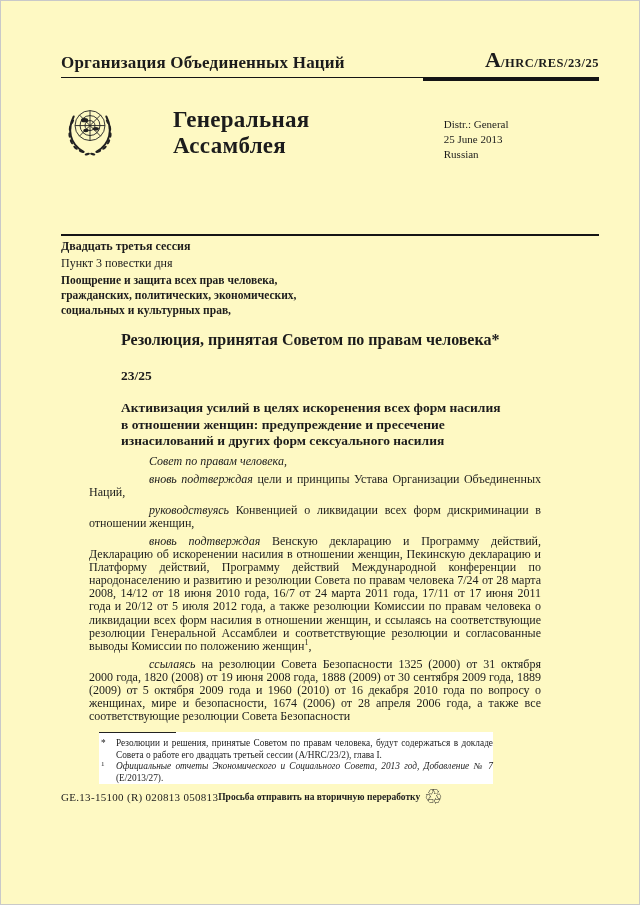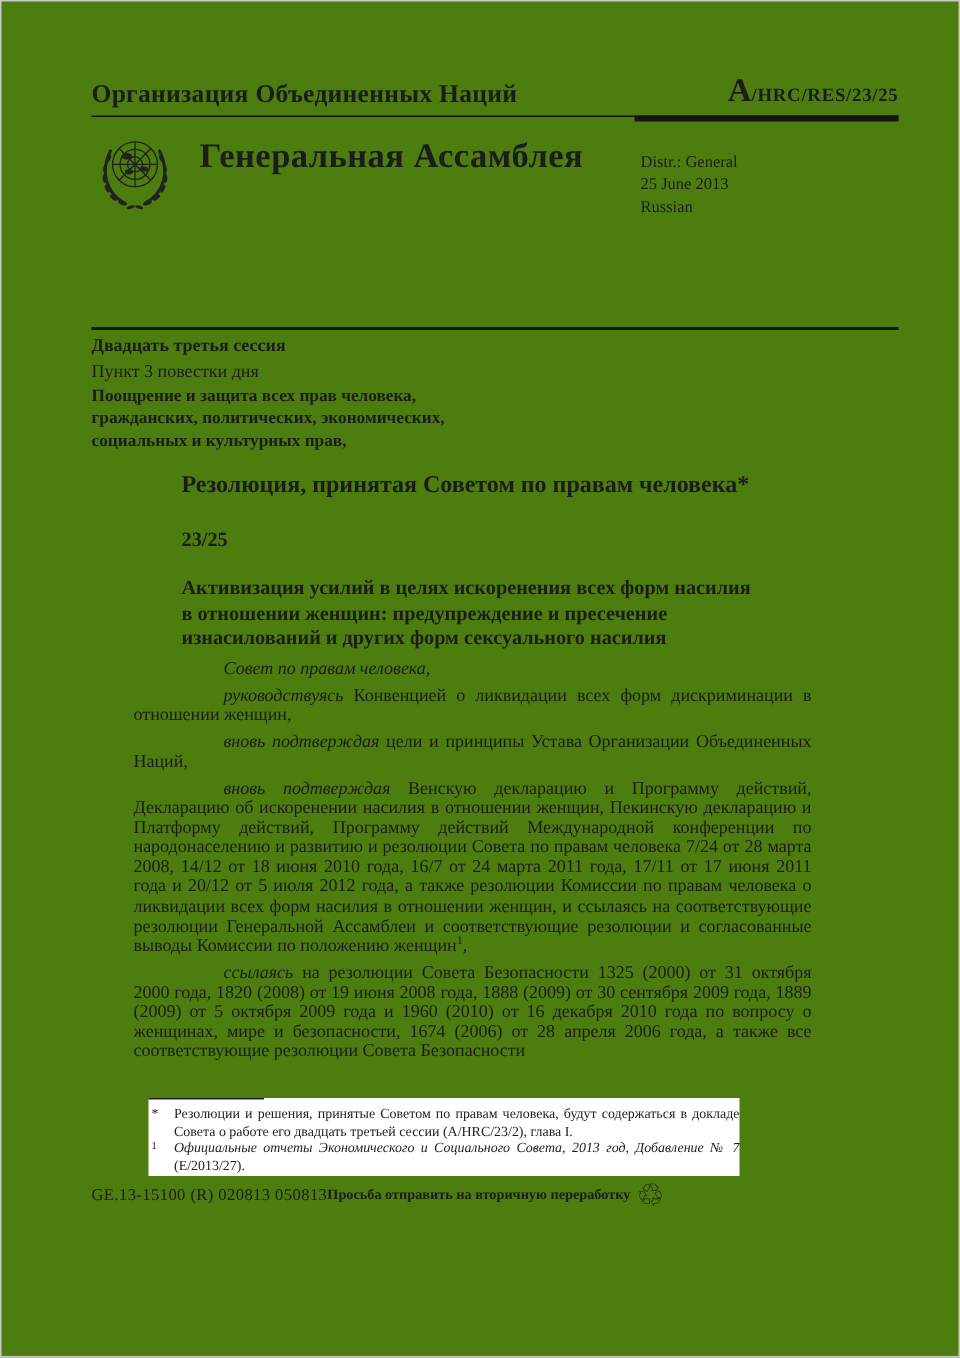--- a/index.html
+++ b/index.html
@@ -1,20 +1,20 @@
 <!DOCTYPE html>
 <html><head>
 <meta charset="utf-8">
 <style>
   html,body { margin:0; padding:0; background:#e9e9e9; }
   .page {
     position:relative;
     width:640px; height:905px;
     margin:0 auto;
-    background:#4d7c0f;
+    background:#fef9c3;
     border:1px solid #c9c9c9;
     box-sizing:border-box;
     font-family:"Liberation Serif","DejaVu Serif",serif;
     color:#1c1c1c;
     overflow:hidden;
   }
   .content { margin:0 40px 0 60px; }
 
   
   .mast-row1 {
@@ -22,21 +22,21 @@
     display:flex; justify-content:space-between; align-items:flex-end;
     border-bottom:1.5px solid #151515;
     position:relative;
   }
   .org-name { font-size:17px; font-weight:bold; letter-spacing:.2px; }
   .doc-symbol { font-weight:bold; white-space:nowrap; }
   .sym-big { font-size:22px; }
   .sym-rest { font-size:12.5px; letter-spacing:.5px; }
   .thick-seg { position:absolute; right:0; bottom:-3.5px; width:176px; height:3.5px; background:#151515; }
 
-  .mast-row2 { display:flex; margin-top:8px; }
+  .mast-row2 { display:flex; margin-top:24px;gap:40px; }
   .emblem { width:58px; height:58px; flex:none; }
   .ga-title { font-size:23px; font-weight:bold; letter-spacing:.3px; margin:5px 0 0 14px; }
   .distr { margin-left:auto; width:172px; font-size:11px; line-height:15px; padding-top:15px; }
 
   .main-rule { margin-top:72px; border-top:2.5px solid #151515; }
 
   
   .council     { font-size:14px;   font-weight:bold; margin-top:6px; }
   .session-line{ font-size:12px;   font-weight:bold; margin-top:3px; }
   .agenda-item { font-size:12px;   margin-top:2px; }
@@ -152,22 +152,22 @@
       <div class="res-number">23/25</div>
       <div class="res-title">
         <div>Активизация усилий в целях искоренения всех форм насилия</div>
         <div>в отношении женщин: предупреждение и пресечение</div>
         <div>изнасилований и других форм сексуального насилия</div>
       </div>
     </div>
 
     <div class="preamble">
       <p class="para"><span class="lead">Совет по правам человека,</span><span></span></p>
+      <p class="para"><span class="lead">вновь подтверждая</span><span> цели и принципы Устава Организации Объединенных Наций,</span></p>
       <p class="para"><span class="lead">руководствуясь</span><span> Конвенцией о ликвидации всех форм дискриминации в отношении женщин,</span></p>
-      <p class="para"><span class="lead">вновь подтверждая</span><span> цели и принципы Устава Организации Объединенных Наций,</span></p>
       <p class="para"><span class="lead">вновь подтверждая</span><span> Венскую декларацию и Программу действий, Декларацию об искоренении насилия в отношении женщин, Пекинскую декларацию и Платформу действий, Программу действий Международной конференции по народонаселению и развитию и резолюции Совета по правам человека 7/24 от 28 марта 2008, 14/12 от 18 июня 2010 года, 16/7 от 24 марта 2011 года, 17/11 от 17 июня 2011 года и 20/12 от 5 июля 2012 года, а также резолюции Комиссии по правам человека о ликвидации всех форм насилия в отношении женщин, и ссылаясь на соответствующие резолюции Генеральной Ассамблеи и соответствующие резолюции и согласованные выводы Комиссии по положению женщин</span><sup>1</sup><span>,</span></p>
       <p class="para"><span class="lead">ссылаясь</span><span> на резолюции Совета Безопасности 1325 (2000) от 31 октября 2000 года, 1820 (2008) от 19 июня 2008 года, 1888 (2009) от 30 сентября 2009 года, 1889 (2009) от 5 октября 2009 года и 1960 (2010) от 16 декабря 2010 года по вопросу о женщинах, мире и безопасности, 1674 (2006) от 28 апреля 2006 года, а также все соответствующие резолюции Совета Безопасности</span></p>
     </div>
   </div>
 
   <div class="footnotes">
     <div class="fn-rule"></div>
     <div class="fn">
       <span class="fn-marker">*</span>
       <span class="fn-text">Резолюции и решения, принятые Советом по правам человека, будут содержаться в докладе Совета о работе его двадцать третьей сессии (A/HRC/23/2), глава I.</span>

